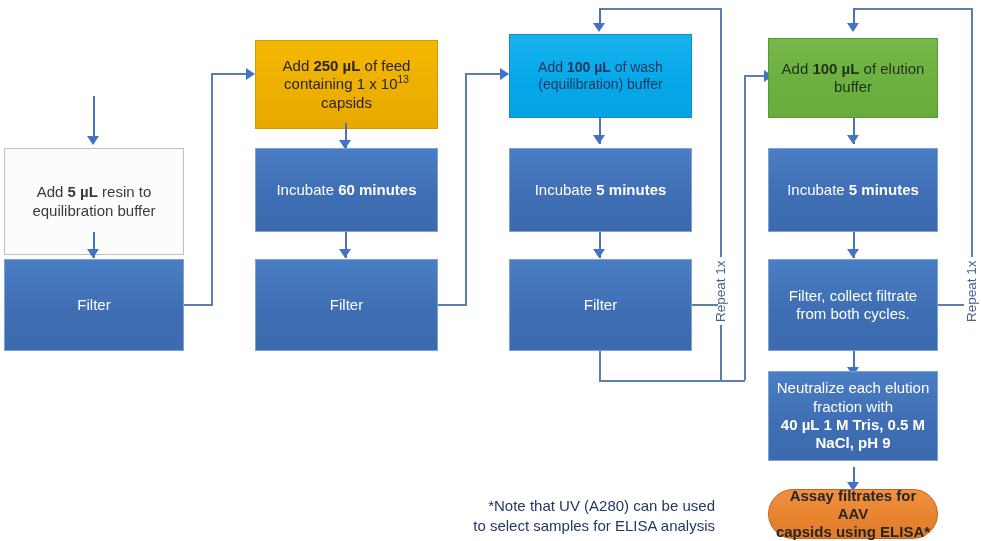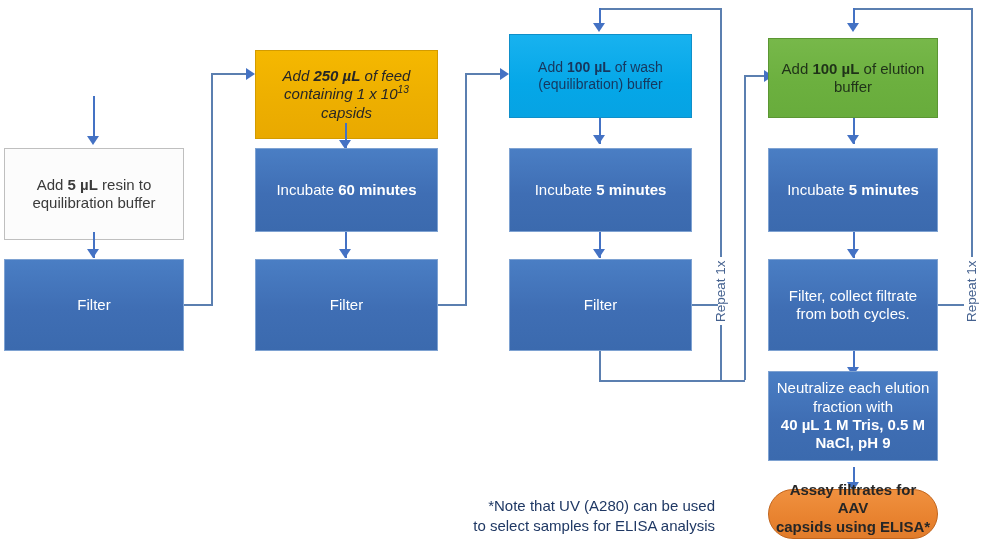--- a/index.html
+++ b/index.html
@@ -126,40 +126,40 @@
 </style>
 </head>
 <body>
 
 <div id="canvas">
 
 
   <div class="conn v thick" style="left:93px; top:96px; height:41px;"></div>
   <div class="arrow-down" style="left:87px; top:136px;"></div>
 
-  <div class="node box-white" style="left:4px; top:148px; width:180px; height:92px;">
+  <div class="node box-white" style="left:4px; top:148px; width:180px; height:107px;">
     <span class="txt">
       <span>Add </span><span class="b">5 µL</span><span> resin to</span><br>
       <span>equilibration buffer</span>
     </span>
   </div>
 
   <div class="conn v thick" style="left:93px; top:232px; height:26px;"></div>
   <div class="arrow-down" style="left:87px; top:249px;"></div>
 
   <div class="node box-blue" style="left:4px; top:259px; width:180px; height:92px;">
     <span class="txt">Filter</span>
   </div>
 
   <div class="conn h" style="left:184px; top:304px; width:28px;"></div>
   <div class="conn v" style="left:211px; top:73px; height:233px;"></div>
   <div class="conn h" style="left:211px; top:73px; width:38px;"></div>
   <div class="arrow-right" style="left:246px; top:68px;"></div>
 
-  <div class="node box-yellow" style="left:255px; top:50px; width:183px; height:89px;font-style:italic;">
+  <div class="node box-yellow" style="left:255px; top:40px; width:183px; height:89px;">
     <span class="txt">
       <span>Add </span><span class="b">250 µL</span><span> of feed</span><br>
       <span>containing 1 x 10</span><sup>13</sup><br>
       <span>capsids</span>
     </span>
   </div>
 
   <div class="conn v thick" style="left:345px; top:123px; height:26px;"></div>
   <div class="arrow-down" style="left:339px; top:140px;"></div>
 
@@ -259,21 +259,21 @@
       <span>Neutralize each elution</span><br>
       <span>fraction with</span><br>
       <span class="b">40 µL 1 M Tris, 0.5 M</span><br>
       <span class="b">NaCl, pH 9</span>
     </span>
   </div>
 
   <div class="conn v thick" style="left:853px; top:467px; height:20px;"></div>
   <div class="arrow-down" style="left:847px; top:482px;"></div>
 
-  <div class="node pill-orange" style="left:768px; top:489px; width:170px; height:50px;align-items:flex-end;">
+  <div class="node pill-orange" style="left:768px; top:489px; width:170px; height:50px;">
     <span class="txt">
       <span>Assay filtrates for AAV</span><br>
       <span>capsids using ELISA*</span>
     </span>
   </div>
 
   <div class="note" style="left:455px; top:496px; width:260px;">
     <span>*Note that UV (A280) can be used</span><br>
     <span>to select samples for ELISA analysis</span>
   </div>

